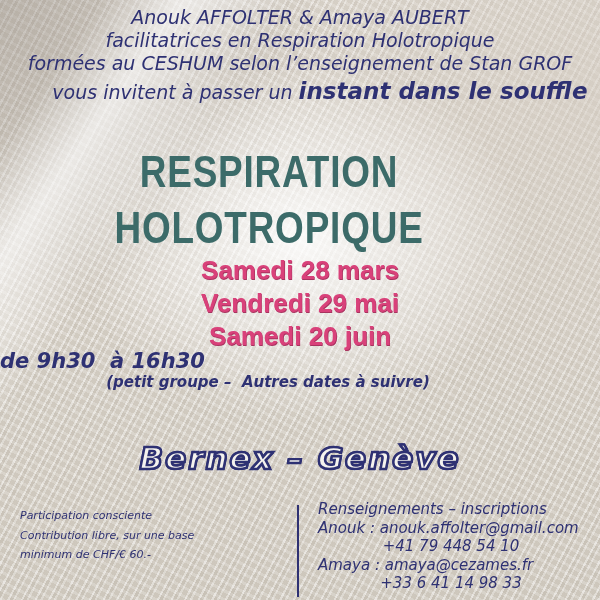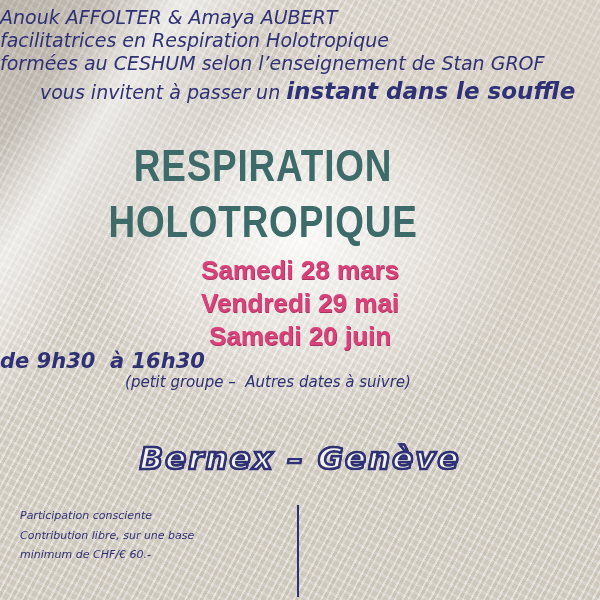--- a/index.html
+++ b/index.html
@@ -12,39 +12,39 @@
       radial-gradient(circle at 0% 0%, rgba(146,138,129,.45), rgba(146,138,129,0) 38%),
       radial-gradient(circle at 100% 16%, rgba(214,206,196,.55), rgba(214,206,196,0) 46%),
       repeating-linear-gradient(118deg, rgba(255,255,255,.40) 0 2px, rgba(187,179,168,.26) 2px 5px, rgba(255,255,255,.30) 5px 7px, rgba(205,198,188,.20) 7px 12px),
       repeating-linear-gradient(28deg, rgba(255,255,255,.22) 0 3px, rgba(193,186,175,.16) 3px 8px),
       linear-gradient(180deg,#dcd6cd,#d0cabf);
   }
   .navy{color:#2e3173;}
   .hand{font-family:"DejaVu Sans",sans-serif;font-style:italic;}
   p{margin:0;}
 
-  .intro{position:absolute;top:6px;left:0;width:600px;text-align:left;}
+  .intro{position:absolute;top:6px;left:0;width:600px;text-align:center;}
   .intro p{font-size:19px;line-height:23px;font-weight:500;}
   .intro .invite{margin-top:5px;padding-left:40px;}
   .intro .big{font-size:23px;font-weight:600;}
 
-  .title{position:absolute;top:130px;left:0;width:510px;margin:8px;text-align:center;
+  .title{position:absolute;top:130px;left:0;width:510px;margin:14px;text-align:center;
          color:#3c6b69;font-family:"Liberation Sans","DejaVu Sans",sans-serif;}
   .title span{display:block;font-size:45px;font-weight:800;line-height:56px;
               letter-spacing:1px;transform:scaleX(.82);}
 
   .dates{position:absolute;top:254px;left:0;width:600px;text-align:center;}
   .dates .date{font-family:"Liberation Sans","DejaVu Sans",sans-serif;
                font-size:26px;font-weight:700;line-height:33px;color:#d9417a;
                text-shadow:0.6px 0.6px 0 #a8335f;}
 
   .time{position:absolute;top:349px;left:0;width:600px;
         font-size:21px;font-weight:600;white-space:pre;}
   .note{position:absolute;top:373px;left:0;width:536px;text-align:center;
-        font-size:15px;font-weight:400;white-space:pre;}
+        font-size:15px;font-weight:700;white-space:pre;}
 
   .location{position:absolute;top:440px;left:0;width:600px;text-align:center;margin:0;
             font-size:31px;font-weight:700;font-style:italic;letter-spacing:2px;
             color:#f5f3ee;-webkit-text-stroke:2.4px #2e3173;
             text-shadow:1px 1px 0 #2e3173,-1px 1px 0 #2e3173,1px -1px 0 #2e3173,-1px -1px 0 #2e3173;}
 
   .footer-left{position:absolute;left:20px;top:506px;width:268px;}
   .footer-left p{font-size:11px;line-height:19.5px;font-weight:500;}
   .footer-divider{position:absolute;left:297px;top:505px;width:2px;height:92px;background:#2e3173;}
   .footer-right{position:absolute;left:318px;top:500px;width:266px;}
@@ -80,14 +80,21 @@
   <p class="location">Bernex – Genève</p>
 
   <div class="footer-left hand navy">
     <p>Participation consciente</p>
     <p>Contribution libre, sur une base</p>
     <p>minimum de CHF/€ 60.-</p>
   </div>
 
   <div class="footer-divider"></div>
 
+  <div class="footer-right hand navy">
+    <p>Renseignements – inscriptions</p>
+    <p>Anouk : anouk.affolter@gmail.com</p>
+    <p class="phone">+41 79 448 54 10</p>
+    <p>Amaya : amaya@cezames.fr</p>
+    <p class="phone">+33 6 41 14 98 33</p>
+  </div>
 
 </div>
 
 </body></html>

